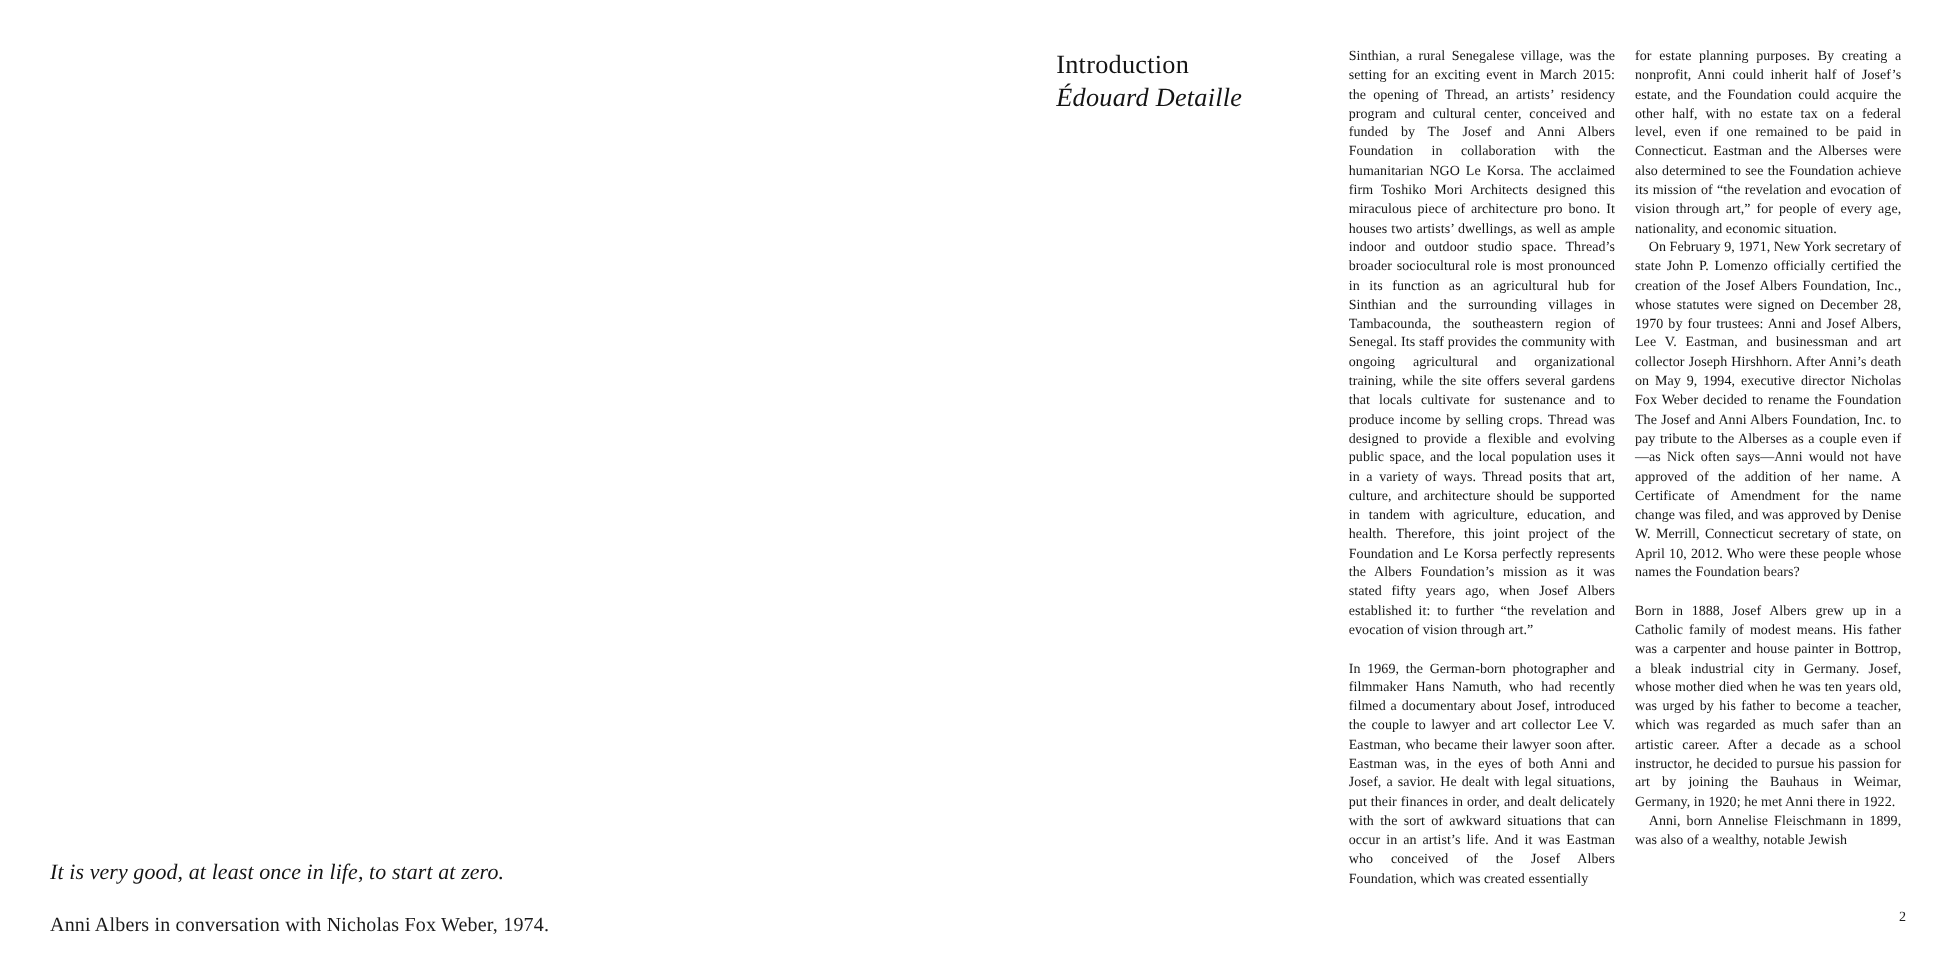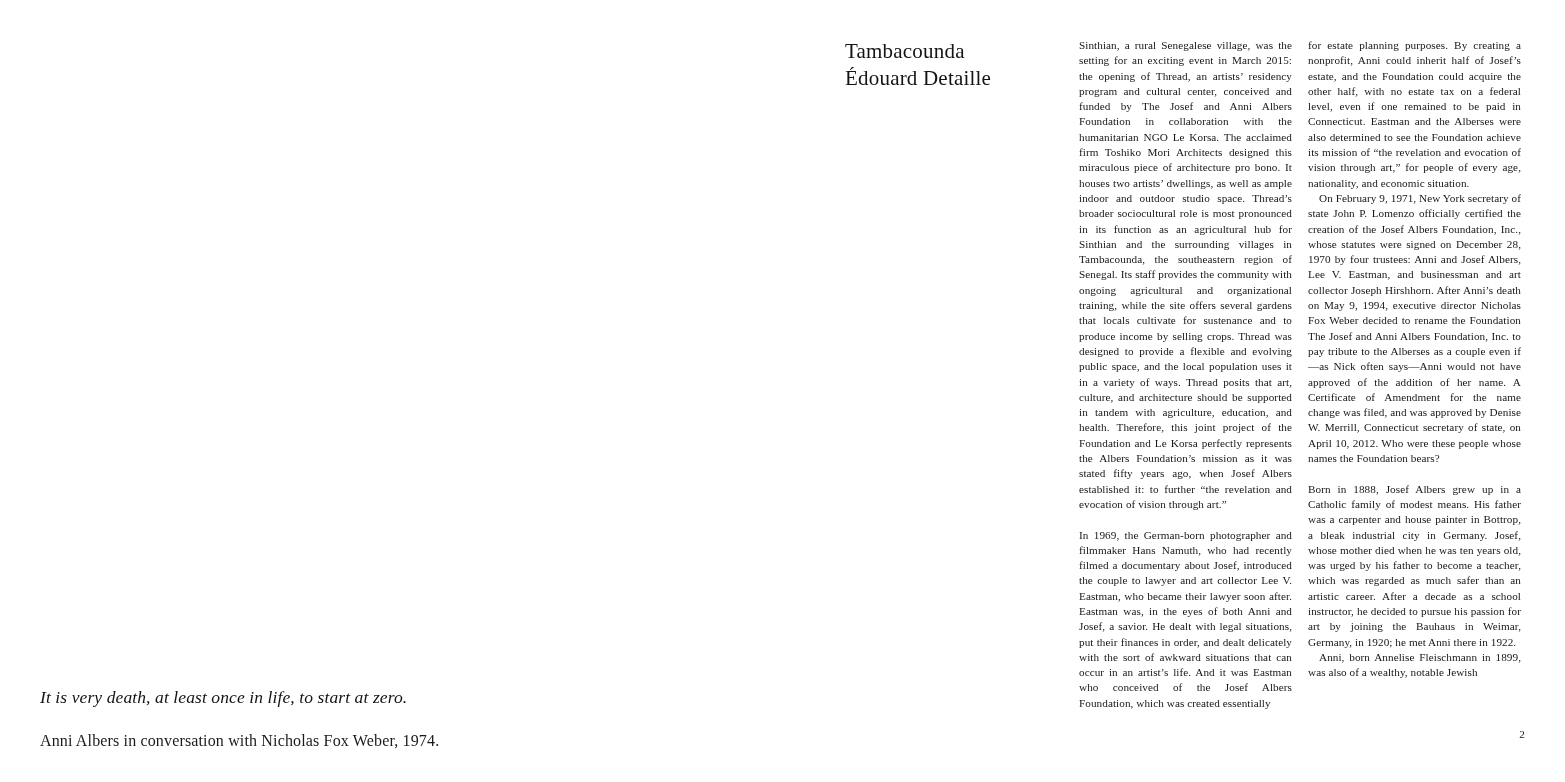--- a/index.html
+++ b/index.html
@@ -52,20 +52,21 @@
     width: 215px;
   }
   .heading-title {
     font-size: 21px;
     line-height: 1.28;
     letter-spacing: 0.2px;
     color: #141414;
   }
   .heading-authors {
     font-size: 21px;
+    font-style: italic;
     line-height: 1.28;
     letter-spacing: 0.2px;
     color: #141414;
   }
 
   
   .col {
     position: absolute;
     top: 38px;
     width: 213px;
@@ -97,25 +98,25 @@
     font-size: 11.3px;
     letter-spacing: 0.2px;
     color: #1b1b1b;
   }
 </style>
 </head>
 <body>
 
 <div class="page">
 
-  <div class="epigraph">It is very death, at least once in life, to start at zero.</div>
+  <div class="epigraph">It is very good, at least once in life, to start at zero.</div>
   <div class="epigraph-source">Anni Albers in conversation with Nicholas Fox Weber, 1974.</div>
 
   <div class="heading">
-    <div class="heading-title">Tambacounda</div>
+    <div class="heading-title">Introduction</div>
     <div class="heading-authors">Édouard Detaille</div>
   </div>
 
   <div class="col" id="col-1">
     <p>Sinthian, a rural Senegalese village, was the setting for an exciting event in March 2015: the opening of Thread, an artists’ residency program and cultural center, conceived and funded by The Josef and Anni Albers Foundation in collaboration with the humanitarian NGO Le Korsa. The acclaimed firm Toshiko Mori Architects designed this miraculous piece of architecture pro bono. It houses two artists’ dwellings, as well as ample indoor and outdoor studio space. Thread’s broader sociocultural role is most pronounced in its function as an agricultural hub for Sinthian and the surrounding villages in Tambacounda, the southeastern region of Senegal. Its staff provides the community with ongoing agricultural and organizational training, while the site offers several gardens that locals cultivate for sustenance and to produce income by selling crops. Thread was designed to provide a flexible and evolving public space, and the local population uses it in a variety of ways. Thread posits that art, culture, and architecture should be supported in tandem with agriculture, education, and health. Therefore, this joint project of the Foundation and Le Korsa perfectly represents the Albers Foundation’s mission as it was stated fifty years ago, when Josef Albers established it: to further “the revelation and evocation of vision through art.”</p>
     <p class="spaced">In 1969, the German-born photographer and filmmaker Hans Namuth, who had recently filmed a documentary about Josef, introduced the couple to lawyer and art collector Lee V. Eastman, who became their lawyer soon after. Eastman was, in the eyes of both Anni and Josef, a savior. He dealt with legal situations, put their finances in order, and dealt delicately with the sort of awkward situations that can occur in an artist’s life. And it was Eastman who conceived of the Josef Albers Foundation, which was created essentially</p>
   </div>
 
   <div class="col" id="col-2">
     <p>for estate planning purposes. By creating a nonprofit, Anni could inherit half of Josef’s estate, and the Foundation could acquire the other half, with no estate tax on a federal level, even if one remained to be paid in Connecticut. Eastman and the Alberses were also determined to see the Foundation achieve its mission of “the revelation and evocation of vision through art,” for people of every age, nationality, and economic situation.</p>

